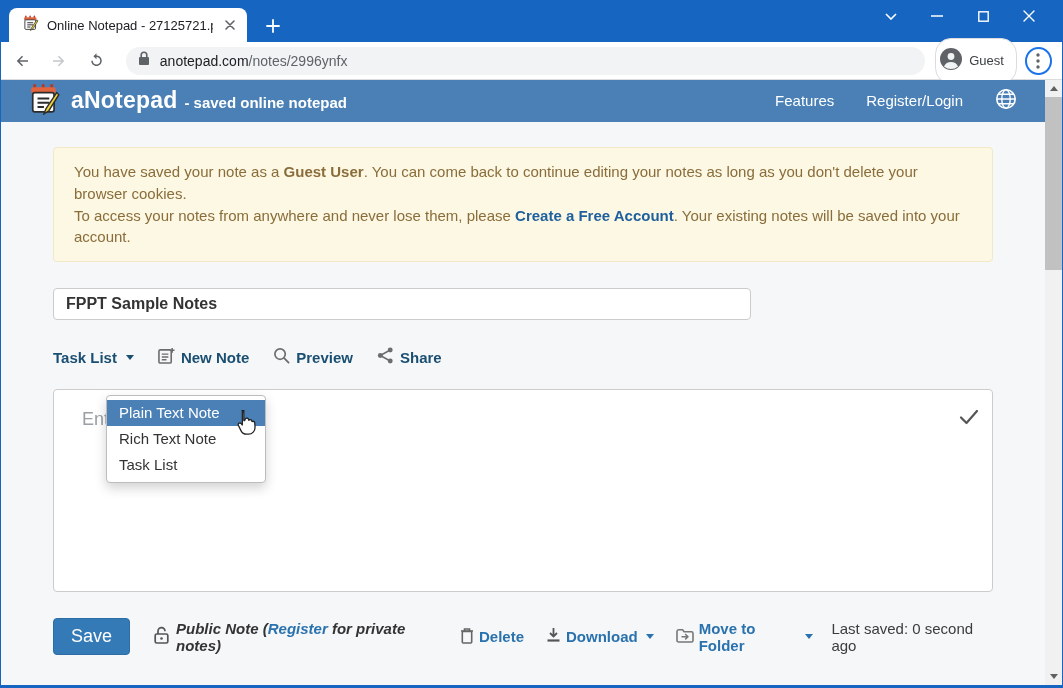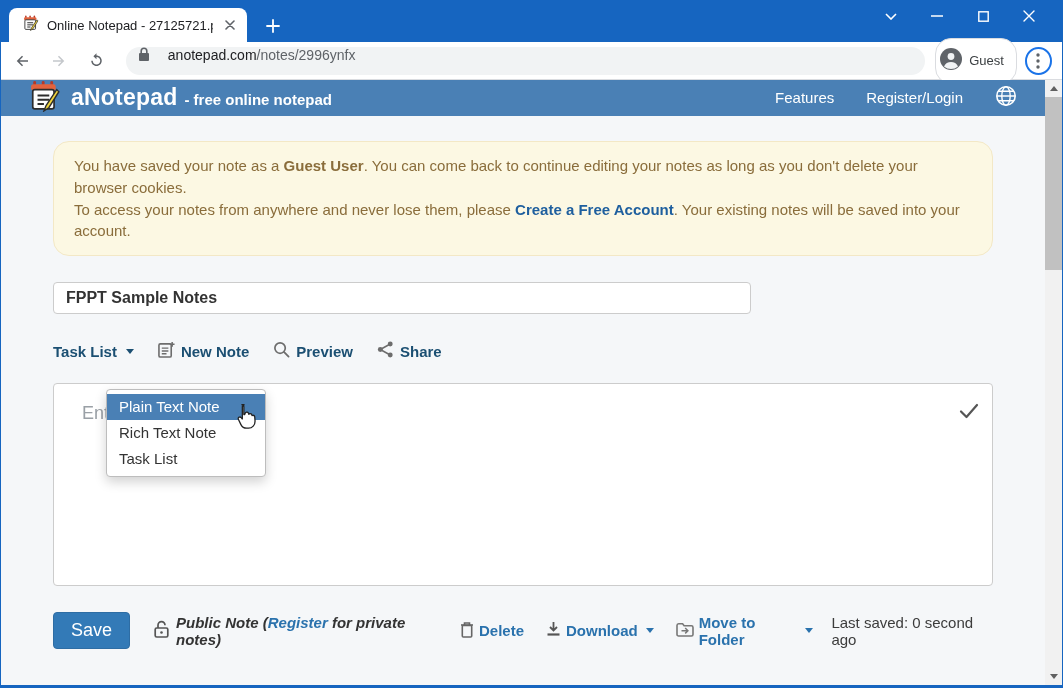--- a/index.html
+++ b/index.html
@@ -15,43 +15,43 @@
   .tab-close { width:18px; height:18px; display:flex; align-items:center; justify-content:center; border-radius:50%; }
   .newtab-btn { position:absolute; left:260px; top:14px; width:24px; height:24px; display:flex; align-items:center; justify-content:center; }
   .win-controls { position:absolute; right:10px; top:0; height:32px; display:flex; align-items:center; }
   .win-btn { width:46px; height:32px; display:flex; align-items:center; justify-content:center; }
 
   
   .chrome-bar { position:absolute; left:0; top:42px; width:100%; height:38px; background:#ffffff;
                 border-bottom:1px solid #dadce0; display:flex; align-items:center; }
   .nav-btn { width:32px; height:32px; display:flex; align-items:center; justify-content:center; margin-left:6px; }
   .omnibox { margin-left:14px; width:826px; height:28px; background:#f1f3f4; border-radius:14px;
-             display:flex; align-items:flex-start; padding:0 12px;gap:8px; }
+             display:flex; align-items:center; padding:0 12px; }
   .url { font-size:14px; margin-left:10px; white-space:nowrap; }
   .url .domain { color:#202124; }
   .url .path { color:#5f6368; }
   .profile-chip { margin-left:10px; height:46px; border:1px solid #dadce0; background:#fff; border-radius:16px;
                   display:flex; align-items:center; padding:3px 12px 3px 4px; }
   .profile-chip .label { font-size:13px; color:#3c4043; margin-left:7px; }
   .menu-btn { margin:0 10px 0 8px; width:28px; height:28px; border:2px solid #1a73e8; border-radius:50%;
               display:flex; align-items:center; justify-content:center; }
 
   
   .page { position:absolute; left:0; top:80px; width:1046px; height:606px; background:#f5f7f9; }
 
-  .site-header { height:36px; background:#4a80b5; display:flex; align-items:center; padding:0 18px 1px 28px; }
+  .site-header { height:42px; background:#4a80b5; display:flex; align-items:center; padding:0 18px 1px 28px; }
   .brand { display:flex; align-items:baseline; color:#fff; margin-left:10px; }
   .brand-name { font-size:23px; font-weight:bold; letter-spacing:0.2px; }
   .brand-tag { font-size:15px; font-weight:bold; margin-left:7px; }
   .site-nav { margin-left:auto; display:flex; align-items:center; gap:32px; padding-right:12px; }
   .site-nav a { color:#fff; font-size:15px; text-decoration:none; }
 
   .content { width:940px; margin-left:52px; position:relative; }
 
-  .banner { margin-top:25px; background:#fcf8e3; border:1px solid #f3e8c6; border-radius:16px;
+  .banner { margin-top:25px; background:#fcf8e3; border:1px solid #f3e8c6; border-radius:4px;
             padding:13px 20px; color:#8a6d3b; font-size:15px; line-height:1.45; }
   .banner b { font-weight:bold; }
   .banner .acct-link { color:#1e5f9e; font-weight:bold; text-decoration:none; }
 
   .note-title { margin-top:26px; width:698px; height:32px; border:1px solid #ccc; border-radius:4px;
                 padding:0 12px; font-family:"Liberation Sans",sans-serif; font-size:16px; font-weight:bold; color:#333; }
 
   .note-toolbar { margin-top:26px; display:flex; align-items:center; gap:24px; height:22px; }
   .tool-item { display:flex; align-items:center; gap:6px; color:#1b4f72; font-size:15px; font-weight:bold; cursor:pointer; }
   .tool-item svg { flex:0 0 auto; }
@@ -197,21 +197,21 @@
           <rect x="12" y="1" width="2.6" height="6" rx="1.2" fill="#b23a2a"></rect>
           <rect x="20" y="1" width="2.6" height="6" rx="1.2" fill="#b23a2a"></rect>
           <rect x="2" y="4" width="23" height="6" rx="2" fill="#e2633e"></rect>
           <rect x="3.5" y="9" width="20" height="18" rx="2" fill="#fdfdfd" stroke="#2c2c2c" stroke-width="1.6"></rect>
           <path d="M8 14.5h11M8 18.5h11M8 22.5h6" stroke="#2c2c2c" stroke-width="1.8"></path>
           <path d="M26 9L16 24l-2 5 4.6-3L28 11z" fill="#f0d43c" stroke="#2c2c2c" stroke-width="1.3"></path>
         </svg>
       </span>
       <span class="brand">
         <span class="brand-name">aNotepad</span>
-        <span class="brand-tag">- free online notepad</span>
+        <span class="brand-tag">- saved online notepad</span>
       </span>
       <span class="site-nav">
         <a href="#">Features</a>
         <a href="#">Register/Login</a>
         <span>
           <svg width="22" height="22" viewBox="0 0 22 22">
               <circle cx="11" cy="11" r="9.2" fill="none" stroke="#fff" stroke-width="1.6"></circle>
               <ellipse cx="11" cy="11" rx="4.2" ry="9.2" fill="none" stroke="#fff" stroke-width="1.4"></ellipse>
               <path d="M2 11h18M3.3 6.3h15.4M3.3 15.7h15.4" stroke="#fff" stroke-width="1.4"></path>
             </svg>

